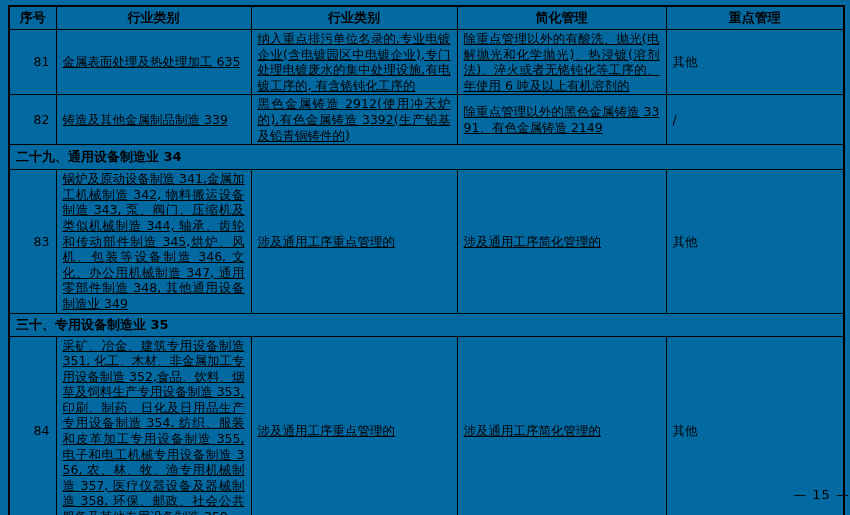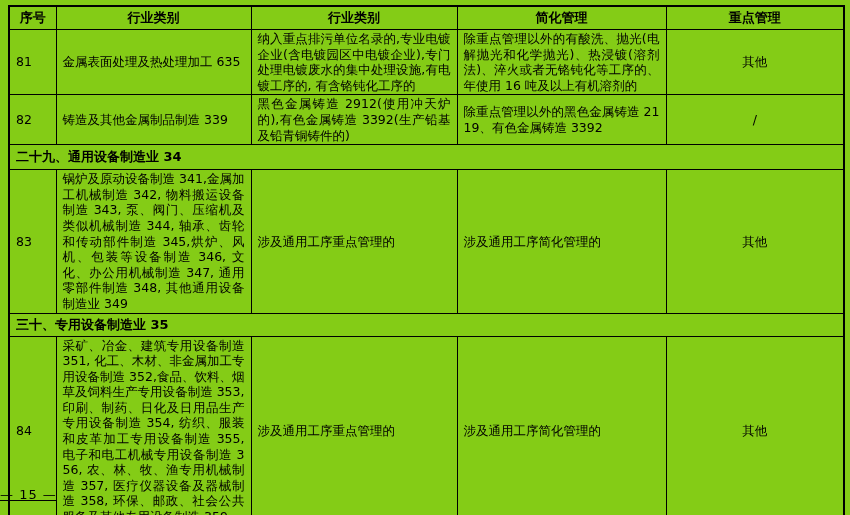--- a/index.html
+++ b/index.html
@@ -4,21 +4,21 @@
 <style>
   html, body {
     margin: 0;
     padding: 0;
     background: #ffffff;
   }
   .page {
     position: relative;
     width: 850px;
     height: 515px;
-    background: #84cc16;
+    background: #0369a1;
     font-family: "DejaVu Sans", "Liberation Sans", sans-serif;
     color: #000000;
   }
   table.doc-table {
     position: absolute;
     left: 8px;
     top: 5px;
     width: 835px;
     border-collapse: collapse;
     table-layout: fixed;
@@ -35,50 +35,49 @@
     word-break: break-all;
   }
   .doc-table th {
     font-weight: bold;
     text-align: center;
     font-size: 13px;
     height: 20px;
     padding: 1px 2px;
   }
   td.cell-no {
-    text-align: left;
+    text-align: right;
   }
   td.cell-text {
     text-align: justify;
     text-justify: inter-ideograph;
+    text-decoration: underline;
   }
   td.cell-reg {
-    text-align: center;
   }
   tr.section-row td {
     font-weight: bold;
     text-align: left;
     font-size: 13px;
   }
   tr.h-r81 td { height: 60px; }
   tr.h-r82 td { height: 44px; }
   tr.h-sec1 td { height: 22px; }
   tr.h-r83 td { height: 110px; }
   tr.h-sec2 td { height: 20px; margin-top: 48px; }
   tr.h-r84 td { height: 168px; }
   .footer {
     position: absolute;
     left: 0;
     top: 487px;
     width: 100%;
-    text-align: left;
+    text-align: right;
     font-size: 13px;
     letter-spacing: 1px;
     color: #000000;
-    text-decoration: underline;
   }
 </style>
 </head>
 <body>
 
 <div class="page">
   <table class="doc-table">
     <colgroup>
       <col style="width:47px">
       <col style="width:195px">
@@ -93,28 +92,28 @@
         <th>行业类别</th>
         <th>简化管理</th>
         <th>重点管理</th>
       </tr>
     </thead>
     <tbody>
       <tr class="h-r81">
         <td class="cell-no">81</td>
         <td class="cell-text">金属表面处理及热处理加工 635</td>
         <td class="cell-text">纳入重点排污单位名录的,专业电镀企业(含电镀园区中电镀企业),专门处理电镀废水的集中处理设施,有电镀工序的, 有含铬钝化工序的</td>
-        <td class="cell-text">除重点管理以外的有酸洗、抛光(电解抛光和化学抛光)、热浸镀(溶剂法)、淬火或者无铬钝化等工序的、年使用 16 吨及以上有机溶剂的</td>
+        <td class="cell-text">除重点管理以外的有酸洗、抛光(电解抛光和化学抛光)、热浸镀(溶剂法)、淬火或者无铬钝化等工序的、年使用 6 吨及以上有机溶剂的</td>
         <td class="cell-reg">其他</td>
       </tr>
       <tr class="h-r82">
         <td class="cell-no">82</td>
         <td class="cell-text">铸造及其他金属制品制造 339</td>
         <td class="cell-text">黑色金属铸造 2912(使用冲天炉的),有色金属铸造 3392(生产铅基及铅青铜铸件的)</td>
-        <td class="cell-text">除重点管理以外的黑色金属铸造 2119、有色金属铸造 3392</td>
+        <td class="cell-text">除重点管理以外的黑色金属铸造 3391、有色金属铸造 2149</td>
         <td class="cell-reg">/</td>
       </tr>
       <tr class="section-row h-sec1">
         <td colspan="5">二十九、通用设备制造业 34</td>
       </tr>
       <tr class="h-r83">
         <td class="cell-no">83</td>
         <td class="cell-text">锅炉及原动设备制造 341,金属加工机械制造 342, 物料搬运设备制造 343, 泵、阀门、压缩机及类似机械制造 344, 轴承、齿轮和传动部件制造 345,烘炉、风机、包装等设备制造 346, 文化、办公用机械制造 347, 通用零部件制造 348, 其他通用设备制造业 349</td>
         <td class="cell-text">涉及通用工序重点管理的</td>
         <td class="cell-text">涉及通用工序简化管理的</td>

